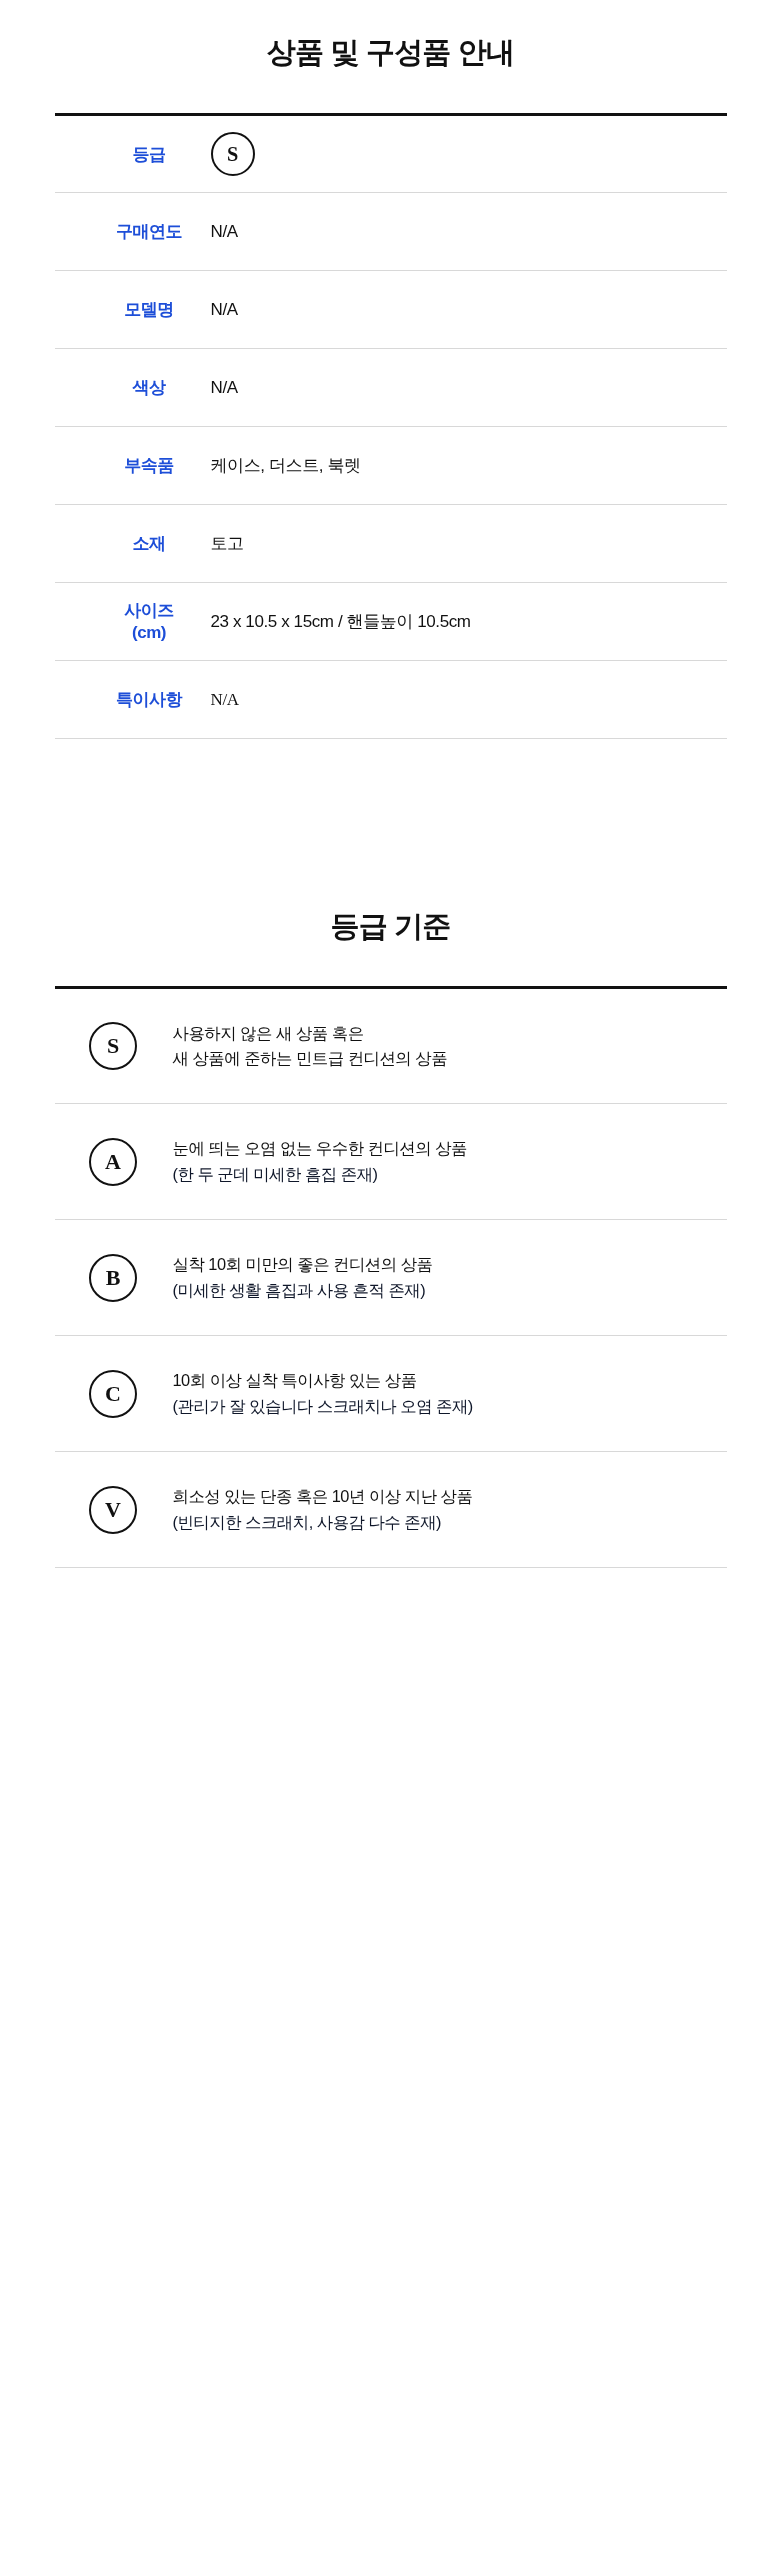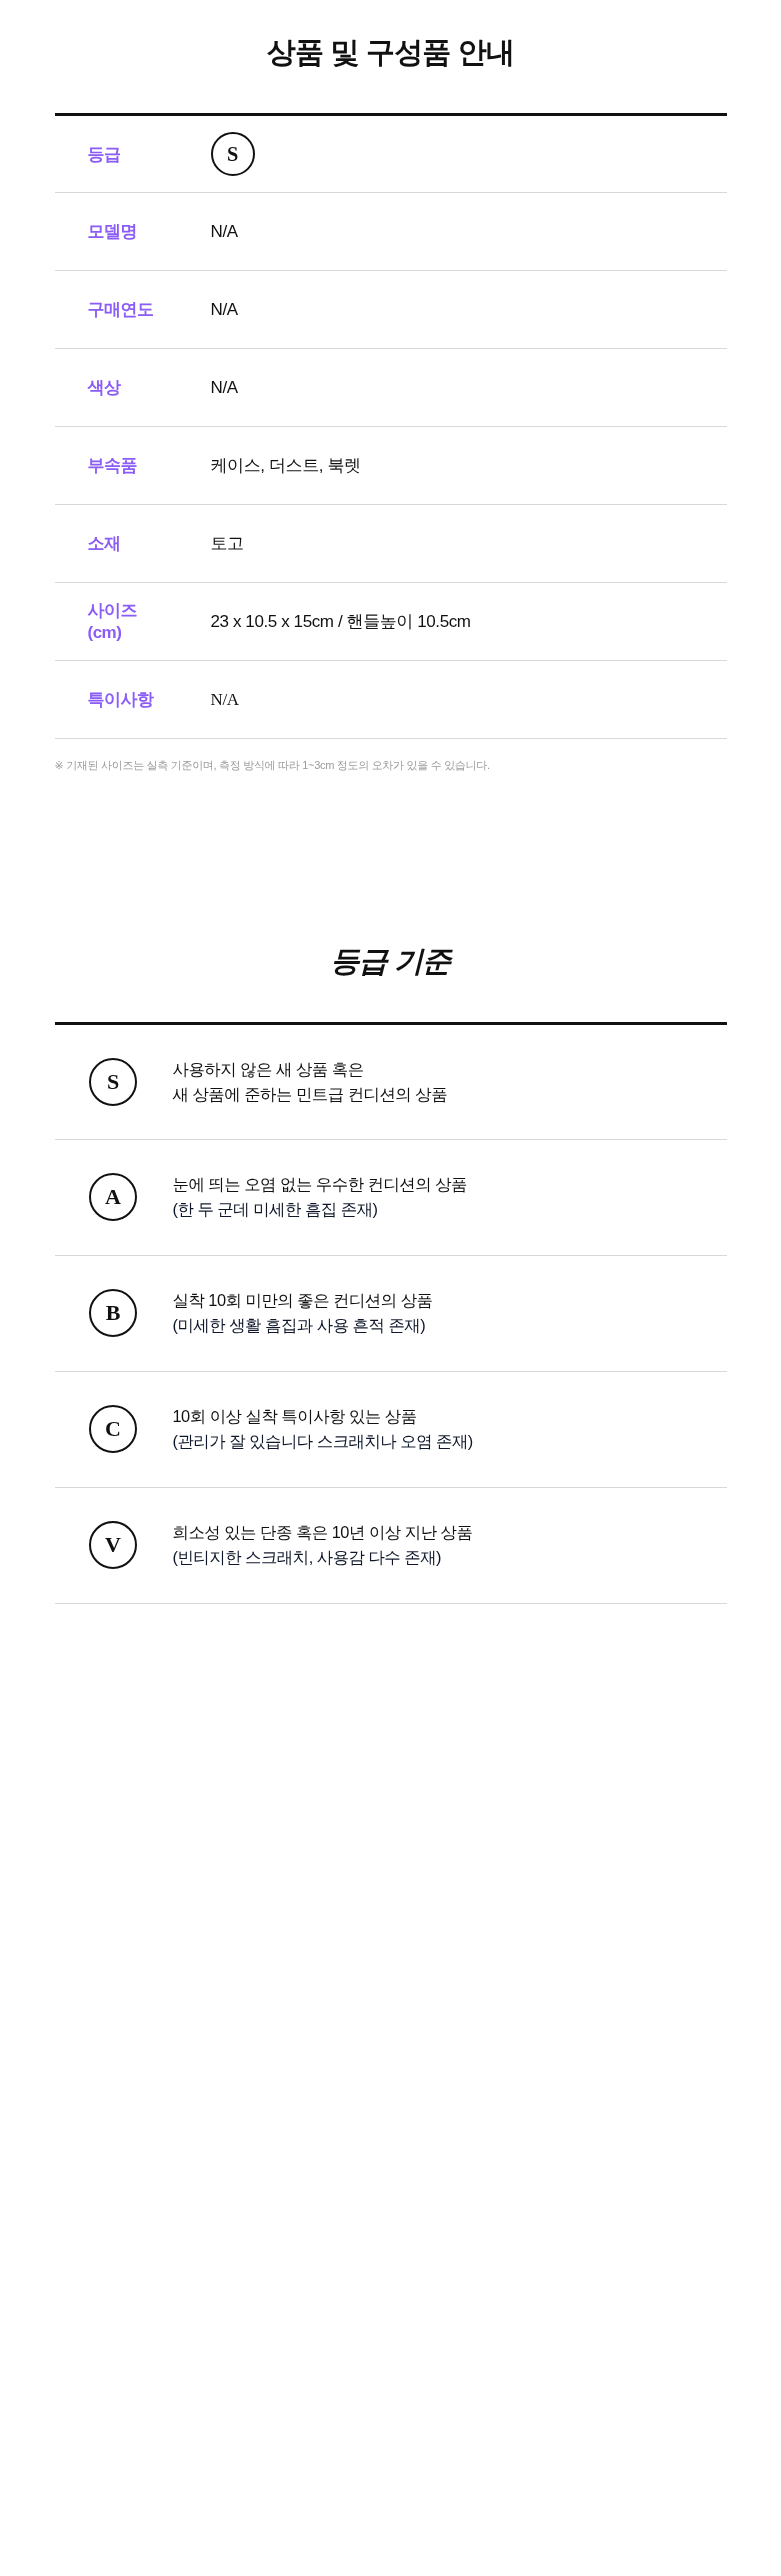--- a/index.html
+++ b/index.html
@@ -43,25 +43,25 @@
   }
   .spec-table tr {
     border-bottom: 1.2px solid #d8d8d8;
   }
   .spec-table tr:last-child {
     border-bottom: 1.2px solid #d8d8d8;
     font-family: Liberation Serif, serif;
   }
   .spec-table th {
     width: 156px;
-    text-align: left;
+    text-align: center;
     vertical-align: middle;
     font-size: 17px;
     font-weight: 700;
-    color: #8b5cf6;
+    color: #1d4ed8;
     padding: 0 0 0 33px;
     letter-spacing: -0.5px;
     line-height: 1.25;
   }
   .spec-table td {
     vertical-align: middle;
     font-size: 17px;
     font-weight: 400;
     color: #111111;
     padding: 0 9.4px 0 0;
@@ -94,21 +94,20 @@
     letter-spacing: -0.3px;
   }
 
   .gap-block {
     height: 148px;
   }
 
   
   #grade-section .section-title {
     padding-bottom: 20.3px;
-    font-style: italic;
   }
 
   .grade-table {
     width: 672px;
     margin: 0 auto;
     border-collapse: collapse;
     border-top: 3.1px solid #111111;
   }
   .grade-table tr {
     border-bottom: 1.2px solid #d8d8d8;
@@ -160,25 +159,25 @@
 
     <table class="spec-table">
       <tbody>
         <tr>
           <th>등급</th>
           <td>
             <span class="grade-circle">S</span>
           </td>
         </tr>
         <tr>
+          <th>구매연도</th>
+          <td>N/A</td>
+        </tr>
+        <tr>
           <th>모델명</th>
-          <td>N/A</td>
-        </tr>
-        <tr>
-          <th>구매연도</th>
           <td>N/A</td>
         </tr>
         <tr>
           <th>색상</th>
           <td>N/A</td>
         </tr>
         <tr>
           <th>부속품</th>
           <td>케이스, 더스트, 북렛</td>
         </tr>
@@ -193,21 +192,20 @@
           </th>
           <td>23 x 10.5 x 15cm / 핸들높이 10.5cm</td>
         </tr>
         <tr>
           <th>특이사항</th>
           <td>N/A</td>
         </tr>
       </tbody>
     </table>
 
-    <p class="spec-note">※ 기재된 사이즈는 실측 기준이며, 측정 방식에 따라 1~3cm 정도의 오차가 있을 수 있습니다.</p>
   </section>
 
   <div class="gap-block"></div>
 
   <section id="grade-section">
     <h1 class="section-title">등급 기준</h1>
 
     <table class="grade-table">
       <tbody>
 

